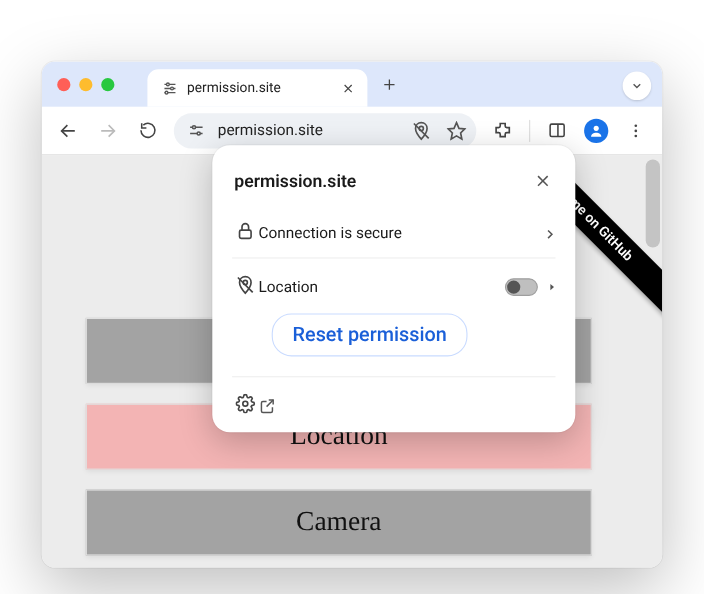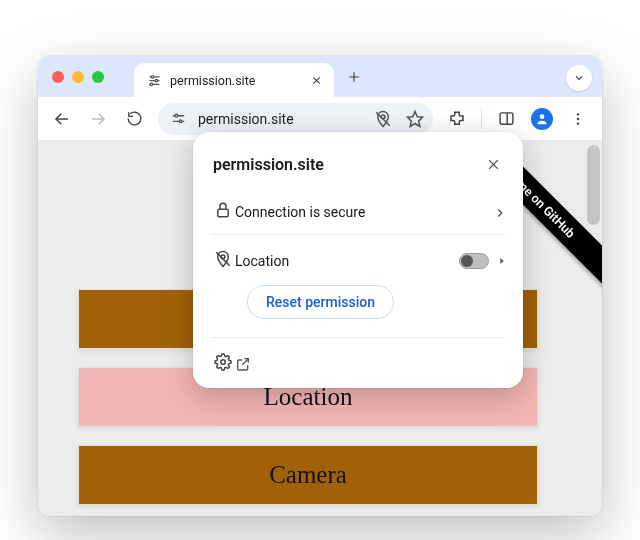--- a/index.html
+++ b/index.html
@@ -128,21 +128,21 @@
     transform: rotate(45deg);
     right: -64px; top: 44px;
     box-shadow: 0 2px 4px rgba(0,0,0,0.3);
     pointer-events:auto;
   }
   .perm-btn {
     position:absolute;
     left: 40px;
     height: 60px;
     width: 460px;
-    background:#a16207;
+    background:#a3a3a3;
     border: 1px solid #e0e0e0;
     box-shadow: 0 2px 5px rgba(0,0,0,0.08);
     display:flex;
     align-items:center;
     justify-content:center;
     font-size: 25px;
     font-family: Georgia, "Times New Roman", serif;
     color:#111;
   }
   .perm-btn.denied { background:#f3b4b4; }
@@ -191,21 +191,21 @@
   }
   .toggle-knob {
     width:12px; height:12px; border-radius:50%;
     background:#555; position:absolute; left:1px; top:1px;
   }
   .hr { height:1px; background:#eee; margin: 4px 18px; }
   .reset-wrap { padding: 6px 20px 14px 54px; }
   .reset-btn {
     border:1px solid #c9dbff;
     color:#1a5fd8;
-    font-size:14px;
+    font-size:18px;
     font-weight:500;
     padding: 8px 18px;
     border-radius: 18px;
     background:#fff;
     display:inline-block;
   }
   svg { display:block; }
 </style>
 </head>
 <body>

